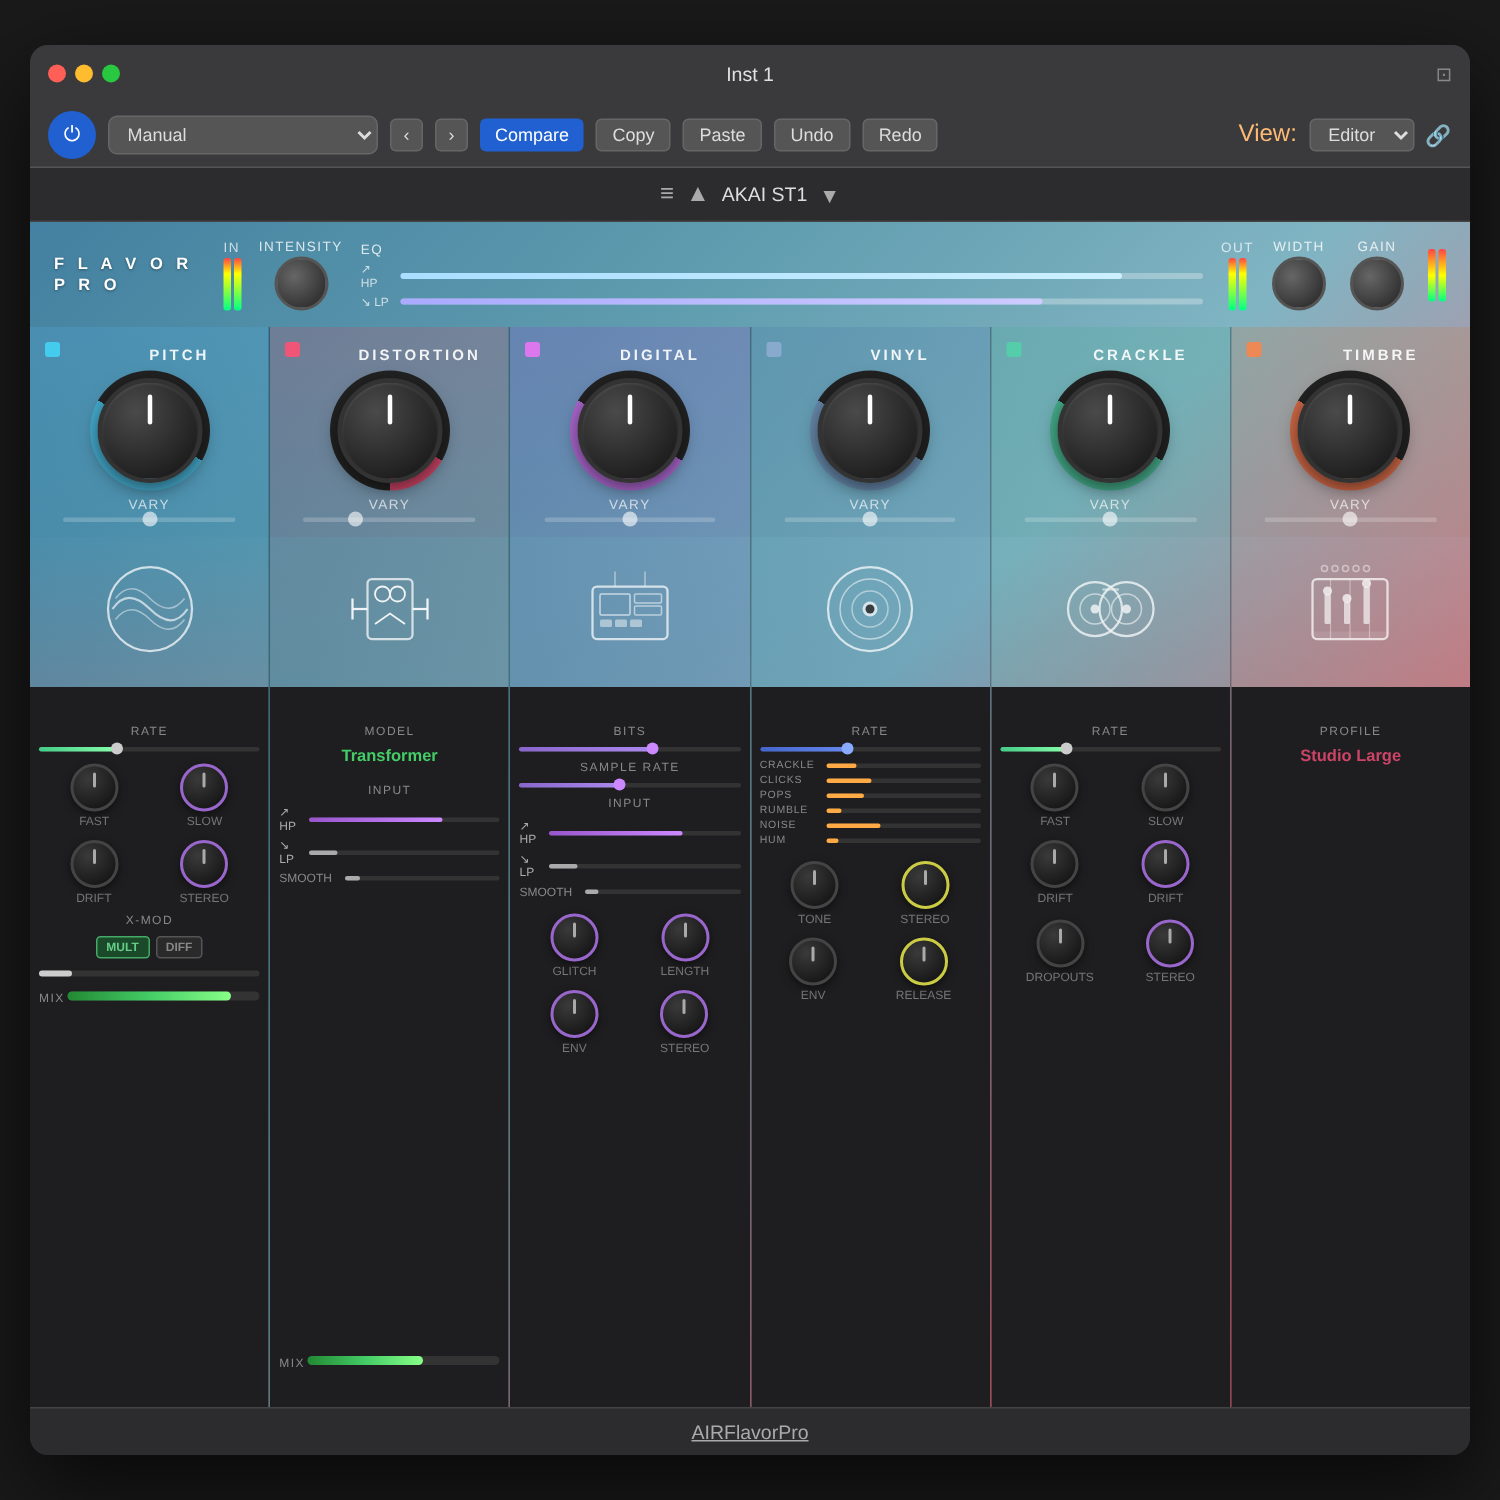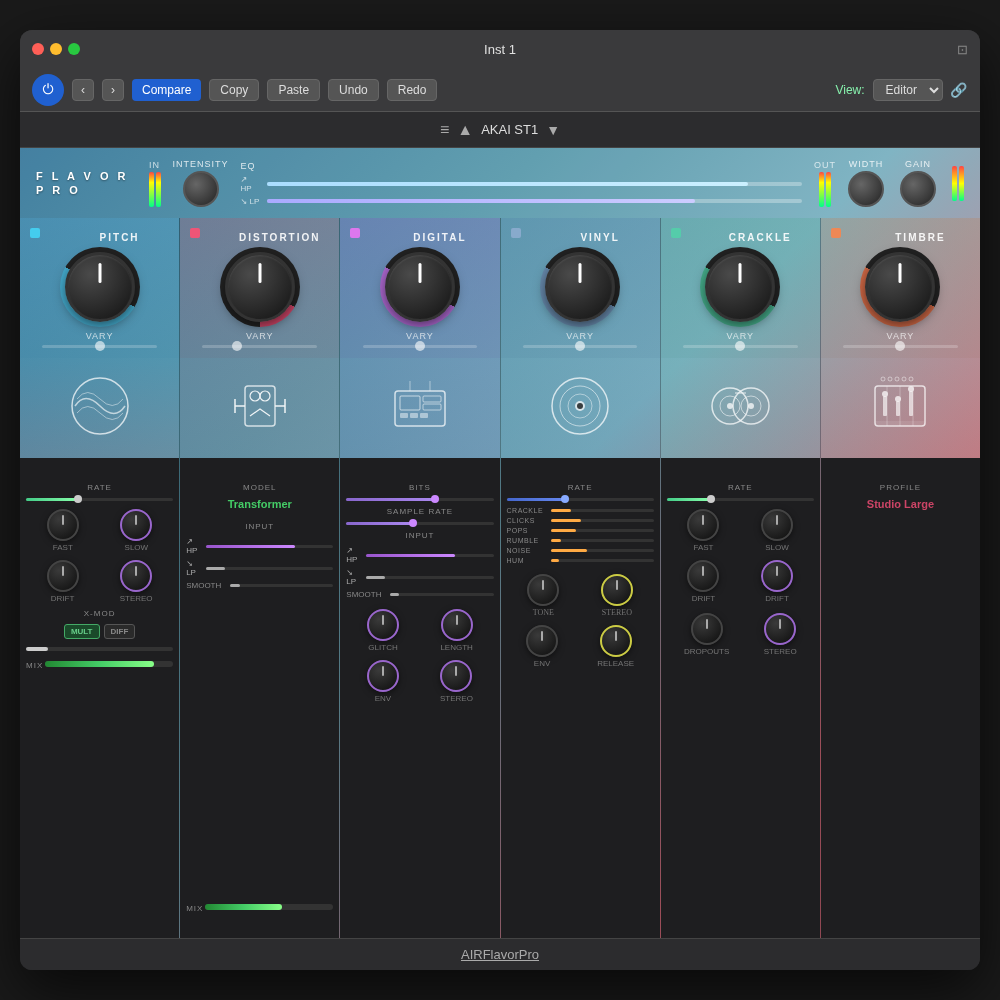--- a/index.html
+++ b/index.html
@@ -79,21 +79,21 @@
       background: #2060d0; border: none; border-radius: 4px;
       color: white; font-size: 12px; padding: 2px 10px; height: 22px;
       cursor: pointer;
     }
     .toolbar-btn {
       background: #555; border: 1px solid #666; border-radius: 4px;
       color: #ddd; font-size: 12px; padding: 2px 10px; height: 22px;
       cursor: pointer;
     }
     .toolbar-spacer { flex: 1; }
-    .view-label { color: #86efac; font-size: 12px; }
+    .view-label { color: #fdba74; font-size: 16px; }
     .view-dropdown {
       background: #555; border: 1px solid #666; border-radius: 4px;
       color: #ddd; font-size: 12px; padding: 2px 8px; height: 22px;
     }
     
     .preset-bar {
       background: #2c2c2e;
       height: 36px;
       display: flex;
       align-items: center;
@@ -387,20 +387,23 @@
       <div class="traffic-light tl-red"></div>
       <div class="traffic-light tl-yellow"></div>
       <div class="traffic-light tl-green"></div>
     </div>
     <span class="title-text">Inst 1</span>
     <div class="title-right">⊡</div>
   </div>
 
   <div class="toolbar">
     <button class="power-btn">⏻</button>
+    <select class="preset-dropdown">
+      <option>Manual</option>
+    </select>
     <button class="nav-btn">‹</button>
     <button class="nav-btn">›</button>
     <button class="compare-btn">Compare</button>
     <button class="toolbar-btn">Copy</button>
     <button class="toolbar-btn">Paste</button>
     <button class="toolbar-btn">Undo</button>
     <button class="toolbar-btn">Redo</button>
     <div class="toolbar-spacer"></div>
     <span class="view-label">View:</span>
     <select class="view-dropdown">
@@ -747,21 +750,21 @@
                 <div class="vinyl-slider-fill" style="width:35%;background:#ffaa44;"></div>
               </div>
             </div>
             <div class="vinyl-row">
               <span class="vinyl-row-label">HUM</span>
               <div class="vinyl-slider">
                 <div class="vinyl-slider-fill" style="width:8%;background:#ffaa44;"></div>
               </div>
             </div>
           </div>
-          <div class="ctrl-knobs-row" style="margin-top:4px;font-family:Liberation Serif, serif;">
+          <div class="ctrl-knobs-row" style="margin-top:4px;">
             <div class="ctrl-knob-unit">
               <div class="ctrl-knob"></div>
               <span class="ctrl-knob-label">TONE</span>
             </div>
             <div class="ctrl-knob-unit">
               <div class="ctrl-knob yellow-ring"></div>
               <span class="ctrl-knob-label">STEREO</span>
             </div>
           </div>
           <div class="ctrl-knobs-row" style="margin-top:2px;">

